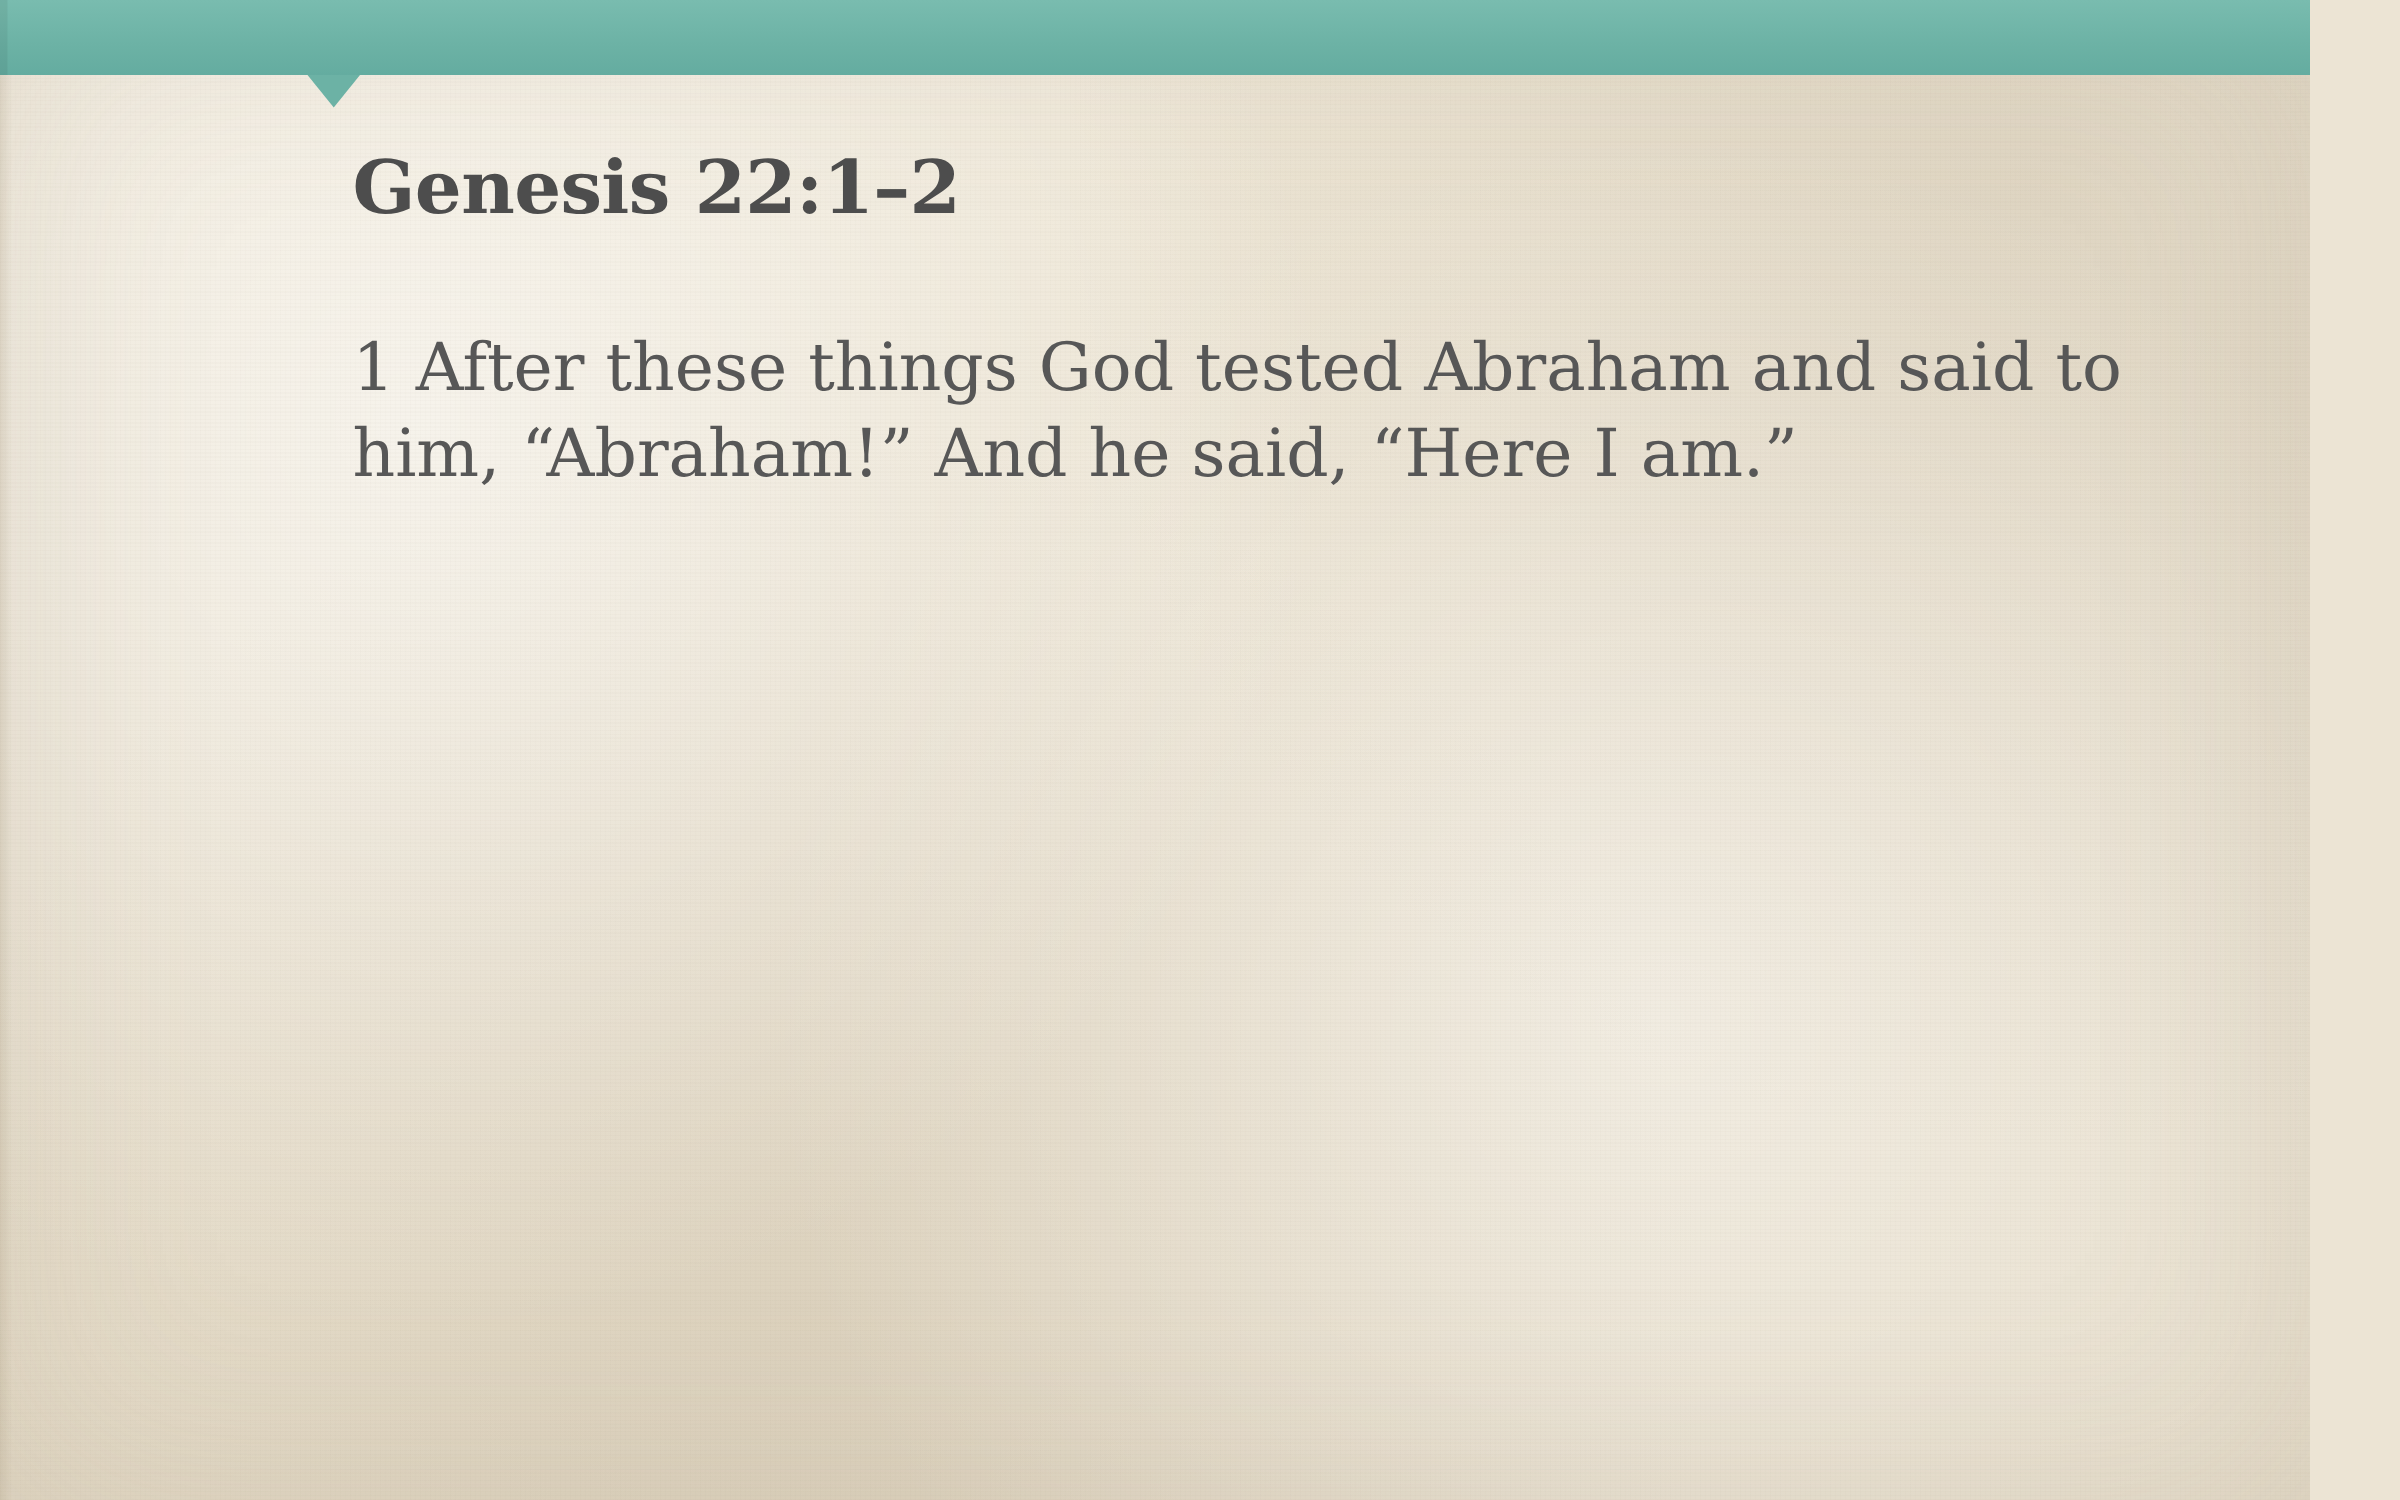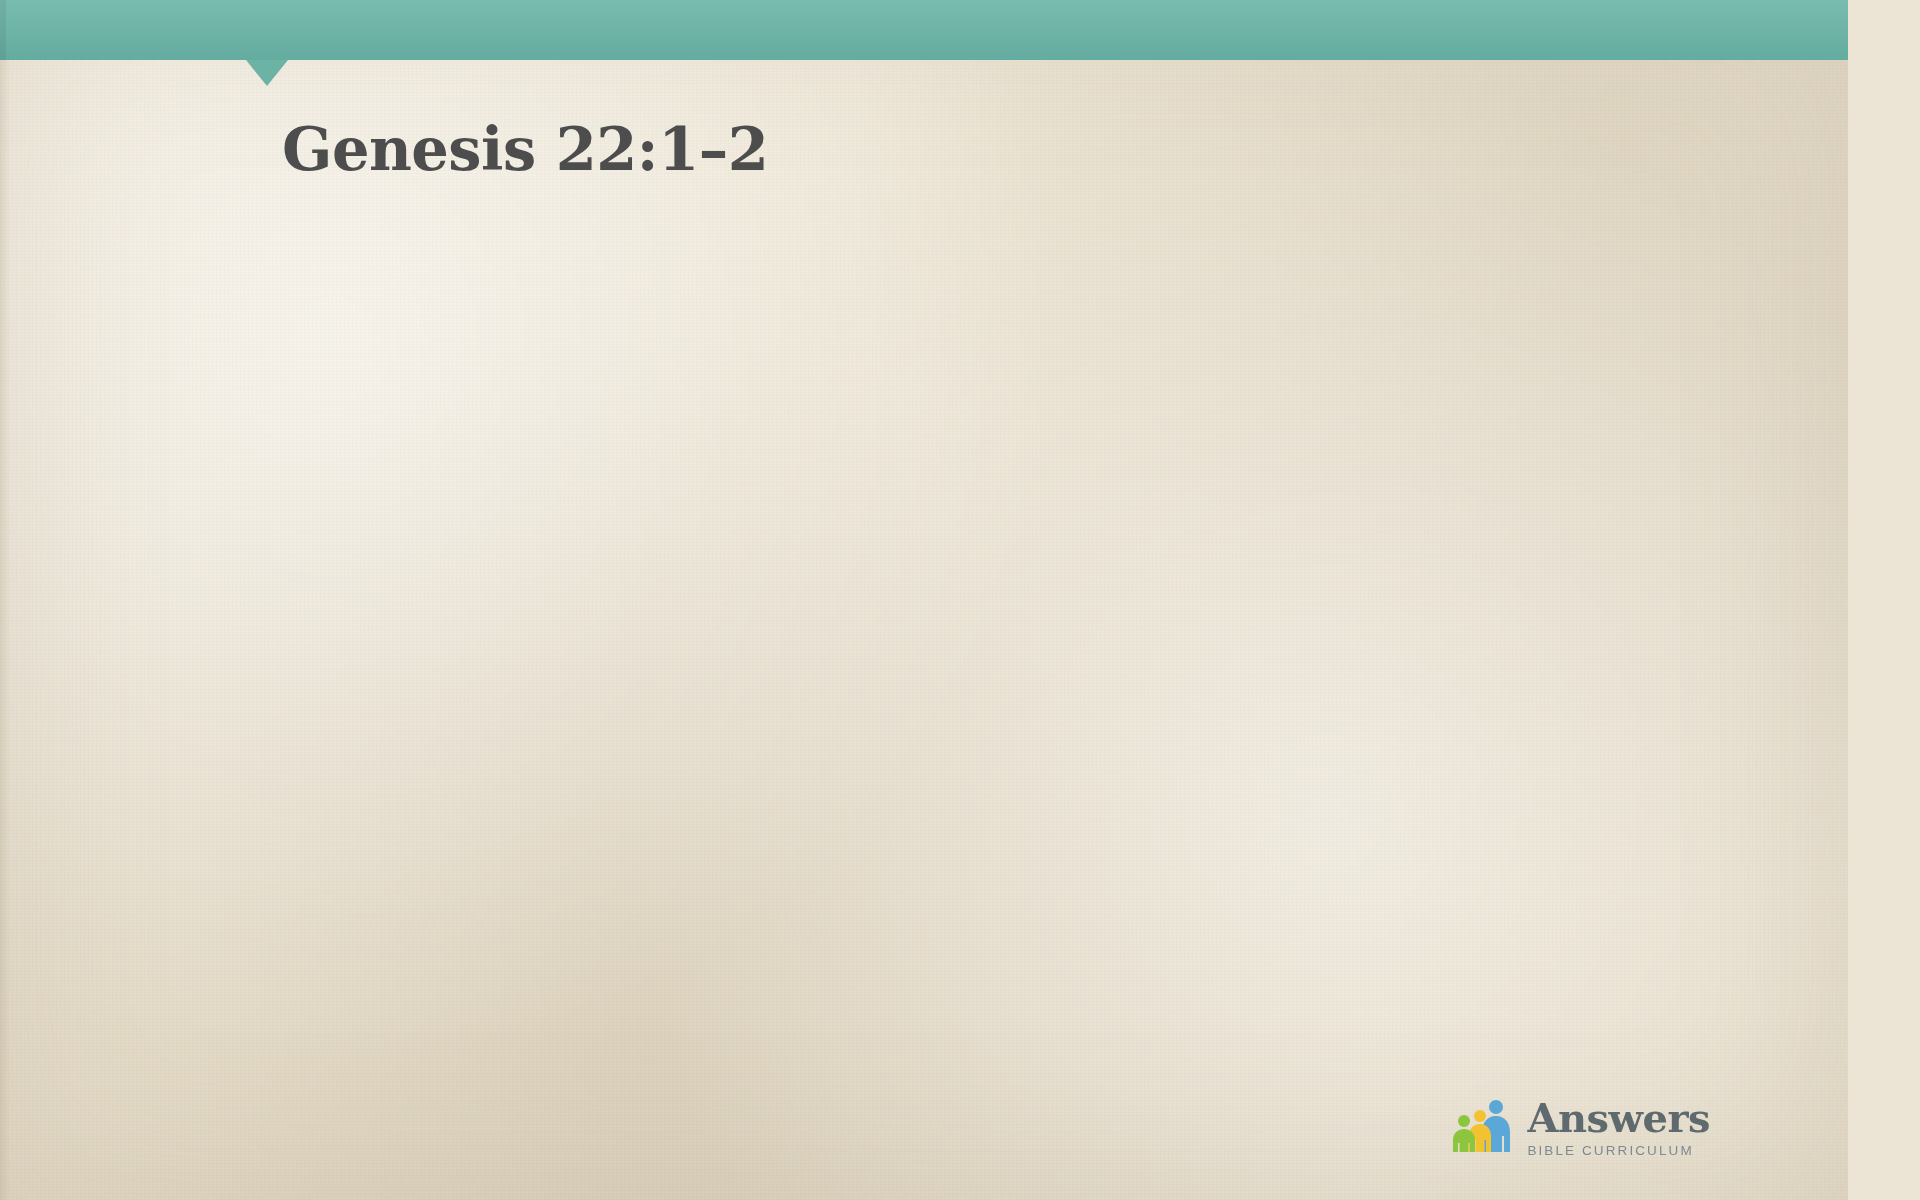--- a/index.html
+++ b/index.html
@@ -170,41 +170,17 @@
 
   <div class="top-band">
     <div class="top-band-shade"></div>
     <div class="band-left-edge"></div>
   </div>
   <div class="band-notch"></div>
   <div class="left-strip"></div>
 
   <div class="content">
     <h1 class="slide-title">Genesis 22:1–2</h1>
+    <p class="verse">1 After these things God tested Abraham and said to him, “Abraham!” And he said, “Here I am.”</p>
   </div>
 
-  <div class="logo">
-    <div class="logo-mark">
-      <svg viewBox="0 0 66 66" width="66" height="66" aria-hidden="true">
-
-        <g fill="#5aa7d8">
-          <circle cx="45" cy="13" r="7"></circle>
-          <path d="M45 22 c-9 0 -14 7 -14 16 l0 20 l6 0 l0 -16 l2 0 l0 16 l12 0 l0 -16 l2 0 l0 16 l6 0 l0 -20 c0 -9 -5 -16 -14 -16 z"></path>
-        </g>
-
-        <g fill="#f2c230">
-          <circle cx="29" cy="22" r="6"></circle>
-          <path d="M29 30 c-7 0 -11 5 -11 12 l0 16 l5 0 l0 -12 l1.5 0 l0 12 l9 0 l0 -12 l1.5 0 l0 12 l5 0 l0 -16 c0 -7 -4 -12 -11 -12 z"></path>
-        </g>
-
-        <g fill="#8cc63f">
-          <circle cx="13" cy="27" r="6"></circle>
-          <path d="M13 35 c-7 0 -11 5 -11 11 l0 12 l5 0 l0 -9 l1.5 0 l0 9 l9 0 l0 -9 l1.5 0 l0 9 l5 0 l0 -12 c0 -6 -4 -11 -11 -11 z"></path>
-        </g>
-      </svg>
-    </div>
-    <div class="logo-text">
-      <div class="logo-word">Answers</div>
-      <div class="logo-sub">BIBLE CURRICULUM</div>
-    </div>
-  </div>
 
 </div>
 
 </body></html>

